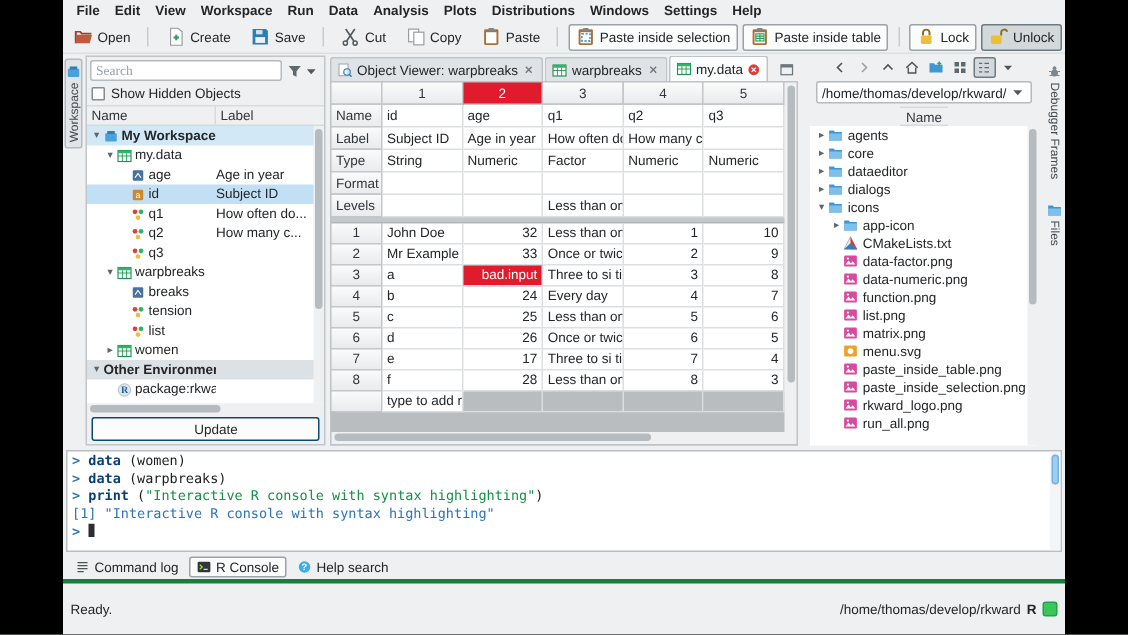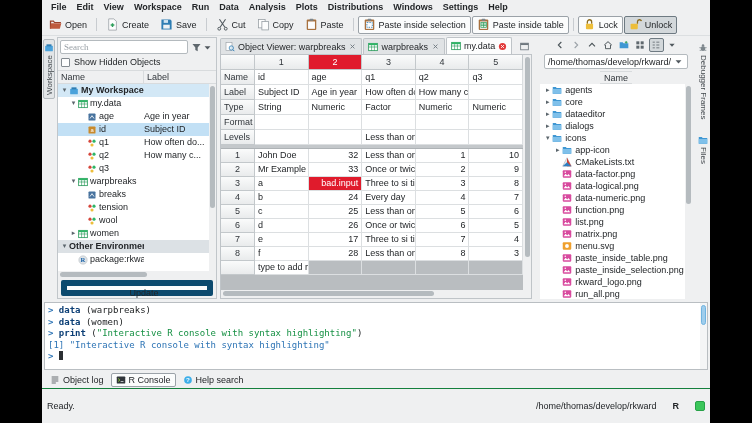--- a/index.html
+++ b/index.html
@@ -4,21 +4,21 @@
 <style>
   *{margin:0;padding:0;box-sizing:border-box;}
   body{background:#000;font-family:"Liberation Sans",sans-serif;}
   .screen{position:relative;width:752px;height:423px;background:#000;overflow:hidden;font-size:9px;color:#232629;}
   .letterbox{position:absolute;top:0;bottom:0;width:42px;background:#000;}
   .letterbox.left{left:0;} .letterbox.right{right:0;}
   .window{position:absolute;left:42px;top:0;width:668px;height:423px;background:#eff0f1;display:flex;flex-direction:column;overflow:hidden;}
 
   .menubar{height:14px;display:flex;align-items:center;padding:0 4px;flex:0 0 auto;}
   .mi{padding:0 5px;line-height:14px;white-space:nowrap;font-weight:bold;}
-  .toolbar{height:22px;display:flex;align-items:center;padding:0 2px;gap:1px;border-bottom:1px solid #dcdfe1;flex:0 0 auto;}
+  .toolbar{height:22px;display:flex;align-items:center;padding:0 2px;gap:1px;border-bottom:1px solid #dcdfe1;flex:0 0 auto;justify-content:space-between;}
   .tsep{width:1px;height:13px;background:#c8ccd0;margin:0 3px;flex:0 0 auto;}
   .tbtn{display:flex;align-items:center;gap:3px;padding:1px 4px;height:18px;border:1px solid transparent;border-radius:2px;white-space:nowrap;flex:0 0 auto;}
   .tbtn.framed{border-color:#9ba2a8;background:#fbfcfc;}
   .tbtn.pressed{background:#d3d8db;border-color:#6e7a82;}
   .icon{display:inline-flex;align-items:center;justify-content:center;}
   .icon svg{display:block;width:11px;height:11px;}
   .tbtn .icon svg{width:13px;height:13px;}
 
   .main{flex:1;display:flex;min-height:0;}
   .dock-strip{width:14px;display:flex;flex-direction:column;align-items:center;padding-top:3px;gap:8px;flex:0 0 auto;}
@@ -46,21 +46,21 @@
   .trow.category{background:#d3e8f6;font-weight:bold;}
   .trow.section{background:#dce1e5;font-weight:bold;}
   .exp{width:9px;flex:0 0 auto;text-align:center;font-size:7px;color:#5c666d;font-family:"DejaVu Sans",sans-serif;}
   .trow .icon{margin-right:2px;flex:0 0 auto;}
   .trow .icon svg{width:10px;height:10px;}
   .vscroll{position:absolute;right:0;top:0;bottom:0;width:7px;background:#eff0f1;}
   .vthumb{position:absolute;right:1px;width:5px;border-radius:2.5px;background:#b5bbbf;}
   .ws-hscroll{height:7px;background:#eff0f1;position:relative;flex:0 0 auto;}
   .hthumb{position:absolute;top:1px;height:5px;border-radius:2.5px;background:#b5bbbf;}
   .ws-update{padding:2px 3px;flex:0 0 auto;}
-  .btn{height:16px;border:6px solid #0c4a6e;border-radius:2px;background:#fcfcfc;text-align:center;line-height:14px;padding-left:14px;}
+  .btn{height:16px;border:1px solid #0c4a6e;border-radius:2px;background:#fcfcfc;text-align:center;line-height:14px;padding-left:14px;}
 
   
   .ed-panel{flex:1;display:flex;flex-direction:column;margin:1px 2px;min-width:0;min-height:0;}
   .ed-tabs{height:17px;display:flex;align-items:flex-end;gap:1px;flex:0 0 auto;}
   .etab{display:flex;align-items:center;gap:3px;height:16px;padding:0 4px;background:#e0e3e5;border:1px solid #bfc4c8;border-bottom:none;border-radius:2px 2px 0 0;white-space:nowrap;overflow:hidden;}
   .etab.active{background:#fcfdfd;height:17px;}
   .etab .icon svg{width:10px;height:10px;}
   .etab .close svg{width:9px;height:9px;}
   .ed-tabspacer{flex:1;}
   .ed-detach{padding:0 2px 2px;}
@@ -106,21 +106,21 @@
   .c-out{color:#2d74b5;}
   .ccursor{display:inline-block;width:4px;height:9px;background:#2b2f33;vertical-align:-1px;}
   .console .vscroll{background:#f4f5f6;}
   .console .vthumb{background:#9fcdec;border:1px solid #6fb3e0;}
 
   
   .bottombar{height:16px;display:flex;align-items:center;gap:2px;padding:0 3px;margin-top:2px;flex:0 0 auto;}
   .btab{display:flex;align-items:center;gap:3px;height:14px;padding:0 4px;border:1px solid transparent;border-radius:2px;white-space:nowrap;}
   .btab.active{border-color:#9ba2a8;background:#fbfcfc;align-items:center;}
   .btab .icon svg{width:10px;height:10px;}
-  .statusbar{height:19px;display:flex;align-items:center;padding:17px 5px;gap:16px;border-top:1px solid #15803d;flex:0 0 auto;}
+  .statusbar{height:19px;display:flex;align-items:center;padding:17px 5px;gap:4px;border-top:3px solid #15803d;flex:0 0 auto;}
   .sb-msg{flex:1;}
   .sb-eng{font-weight:bold;}
   .sb-led{width:10px;height:10px;border-radius:2px;background:#3bc65a;border:1px solid #27a148;flex:0 0 auto;}
 </style>
 </head>
 <body>
 
 <div class="screen">
   <div class="letterbox left"></div>
   <div class="letterbox right"></div>
@@ -432,21 +432,21 @@
             <div class="trow">
               <span class="tname" style="padding-left: 20px;">
                 <span class="exp"></span>
                 <span class="icon">
                   <svg viewBox="0 0 12 12">
                     <circle cx="3.6" cy="3.8" r="1.9" fill="#d6453a"></circle>
                     <circle cx="8.4" cy="3.8" r="1.9" fill="#2eb566"></circle>
                     <circle cx="6" cy="8.4" r="1.9" fill="#edbe3a"></circle>
                   </svg>
                 </span>
-                <span>wool</span>
+                <span>list</span>
               </span>
               <span class="tlabel"></span>
             </div>
             <div class="trow">
               <span class="tname" style="padding-left: 11px;">
                 <span class="exp">▸</span>
                 <span class="icon">
                   <svg viewBox="0 0 12 12">
                     <rect x="0.8" y="1.6" width="10.4" height="8.8" fill="#fff" stroke="#18934d" stroke-width="0.9"></rect>
                     <rect x="0.8" y="1.6" width="10.4" height="2.2" fill="#2eb566"></rect>
@@ -815,31 +815,20 @@
             </div>
             <div class="frow" style="padding-left: 13px;">
               <span class="exp"></span>
               <span class="icon">
                 <svg viewBox="0 0 12 12">
                   <rect x="0.9" y="1.6" width="10.2" height="8.8" rx="1" fill="#d84a9e"></rect>
                   <path d="M2 8.8 4.4 5.6l1.9 2.1 1.4-1.6 2.2 2.7z" fill="#fff"></path>
                   <circle cx="3.9" cy="4" r="0.9" fill="#fff"></circle>
                 </svg>
               </span>
-              <span>data-logical.png</span>
-            </div>
-            <div class="frow" style="padding-left: 13px;">
-              <span class="exp"></span>
-              <span class="icon">
-                <svg viewBox="0 0 12 12">
-                  <rect x="0.9" y="1.6" width="10.2" height="8.8" rx="1" fill="#d84a9e"></rect>
-                  <path d="M2 8.8 4.4 5.6l1.9 2.1 1.4-1.6 2.2 2.7z" fill="#fff"></path>
-                  <circle cx="3.9" cy="4" r="0.9" fill="#fff"></circle>
-                </svg>
-              </span>
               <span>data-numeric.png</span>
             </div>
             <div class="frow" style="padding-left: 13px;">
               <span class="exp"></span>
               <span class="icon">
                 <svg viewBox="0 0 12 12">
                   <rect x="0.9" y="1.6" width="10.2" height="8.8" rx="1" fill="#d84a9e"></rect>
                   <path d="M2 8.8 4.4 5.6l1.9 2.1 1.4-1.6 2.2 2.7z" fill="#fff"></path>
                   <circle cx="3.9" cy="4" r="0.9" fill="#fff"></circle>
                 </svg>
@@ -943,39 +932,39 @@
                 <path fill="#7fc0ea" d="M0.9 4.8h10.2v5.6H0.9z"></path>
               </svg>
             </span>
             <span class="vlabel">Files</span>
           </div>
         </div>
     </div>
 
     <div class="console">
       <div id="consoleMount">
+          <div class="cline"><span class="cprompt">&gt; </span><span class="c-kw">data</span><span class="c-plain"> (women)</span></div>
           <div class="cline"><span class="cprompt">&gt; </span><span class="c-kw">data</span><span class="c-plain"> (warpbreaks)</span></div>
-          <div class="cline"><span class="cprompt">&gt; </span><span class="c-kw">data</span><span class="c-plain"> (women)</span></div>
           <div class="cline"><span class="cprompt">&gt; </span><span class="c-kw">print</span><span class="c-plain"> (</span><span class="c-str">"Interactive R console with syntax highlighting"</span><span class="c-plain">)</span></div>
           <div class="cline"><span class="c-out">[1] "Interactive R console with syntax highlighting"</span></div>
           <div class="cline"><span class="cprompt">&gt; </span><span class="ccursor"></span></div>
         </div>
       <div class="vscroll">
         <div class="vthumb" style="top:2px;height:20px;"></div>
       </div>
     </div>
 
     <div class="bottombar" id="bottomTabsMount">
         <div class="btab">
           <span class="icon">
             <svg viewBox="0 0 12 12">
               <path stroke="#4a5358" stroke-width="1" d="M2 2.4h8M2 4.8h8M2 7.2h8M2 9.6h5"></path>
             </svg>
           </span>
-          <span>Object log</span>
+          <span>Command log</span>
         </div>
         <div class="btab active">
           <span class="icon">
             <svg viewBox="0 0 12 12">
               <rect x="0.9" y="1.8" width="10.2" height="8.4" rx="1" fill="#31363b"></rect>
               <path d="M2.6 4.2 4.6 6 2.6 7.8" fill="none" stroke="#9ae234" stroke-width="1"></path>
               <path d="M5.6 7.8h3.4" stroke="#d3d7da" stroke-width="1"></path>
             </svg>
           </span>
           <span>R Console</span>

